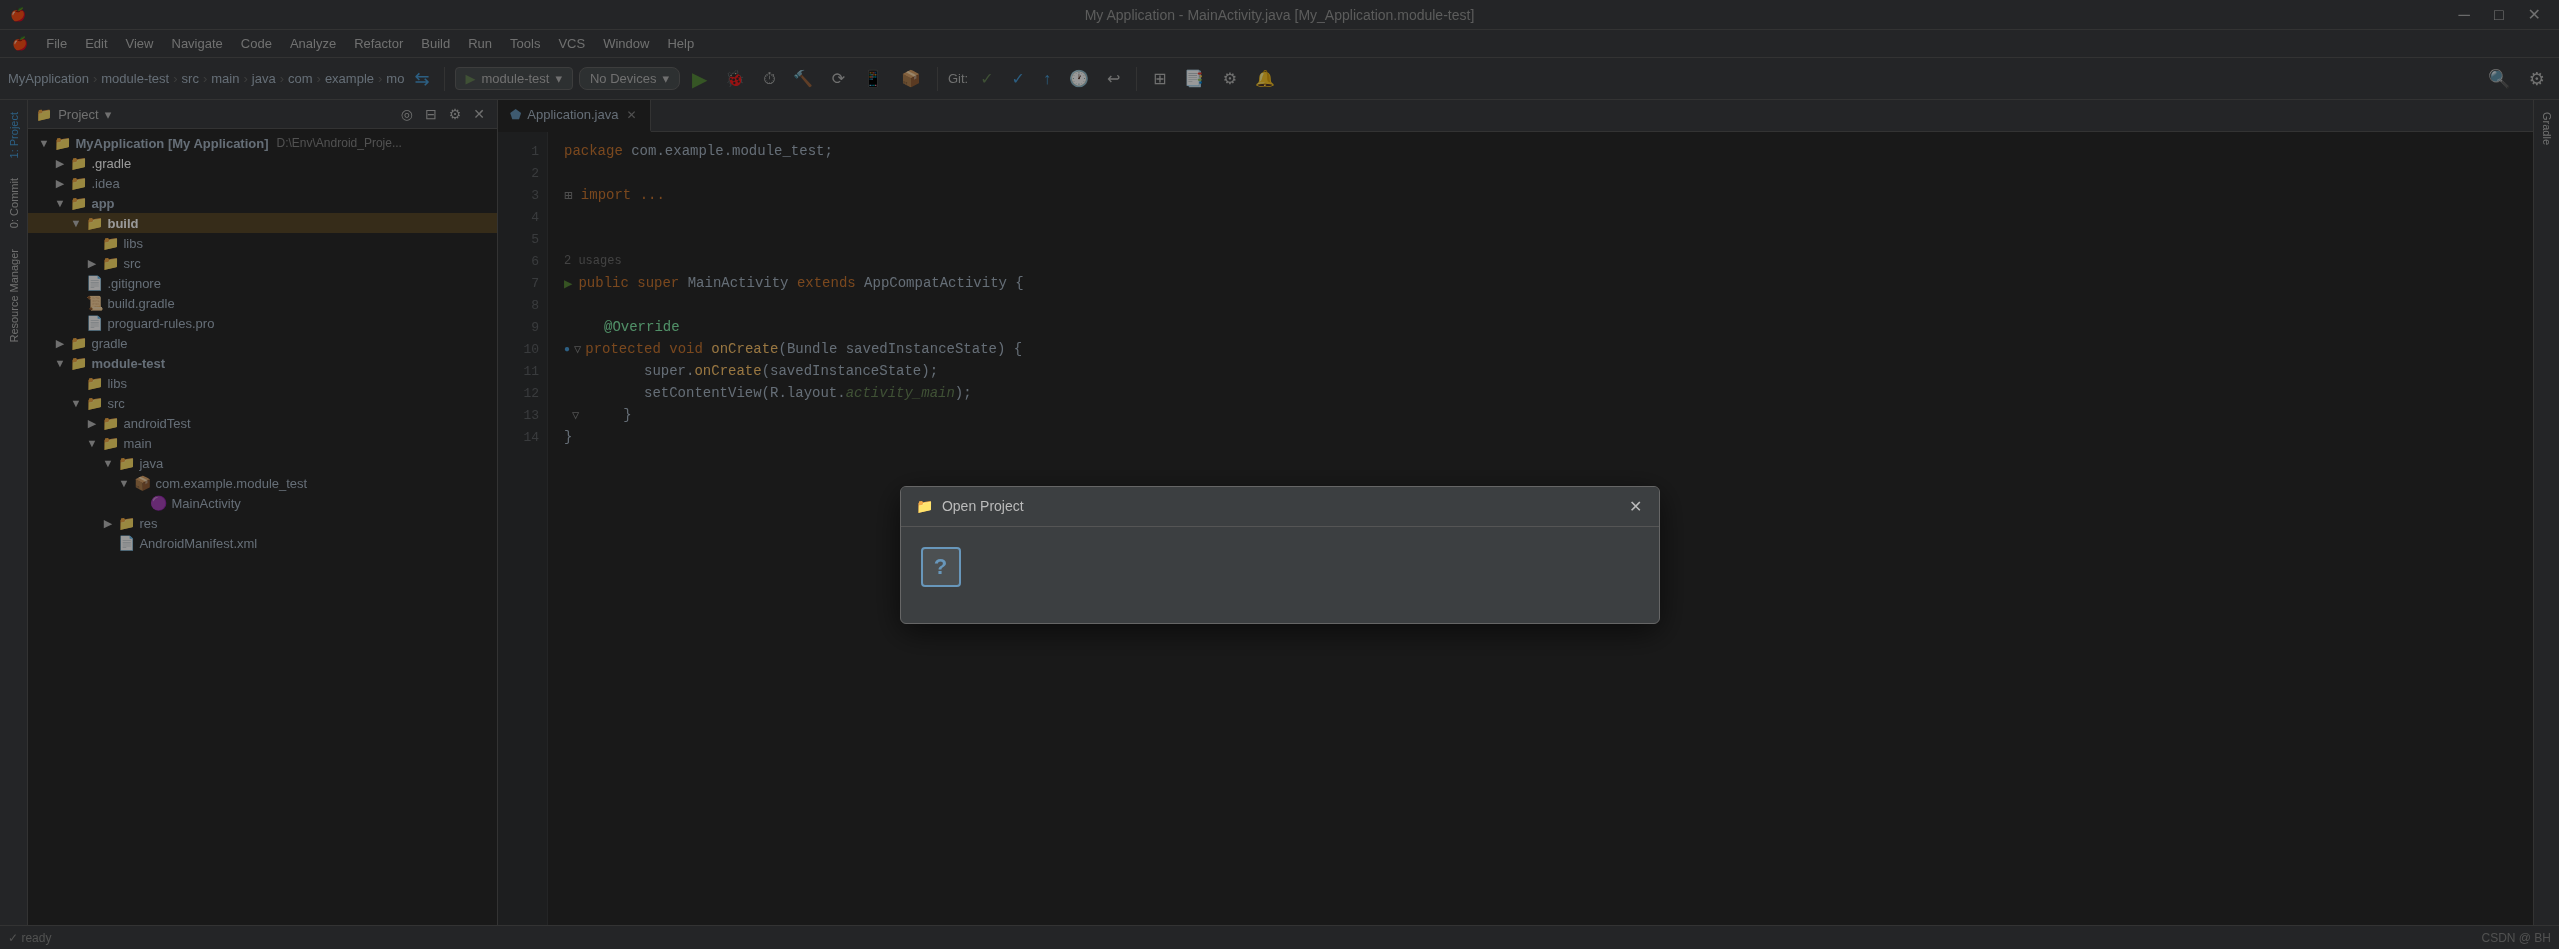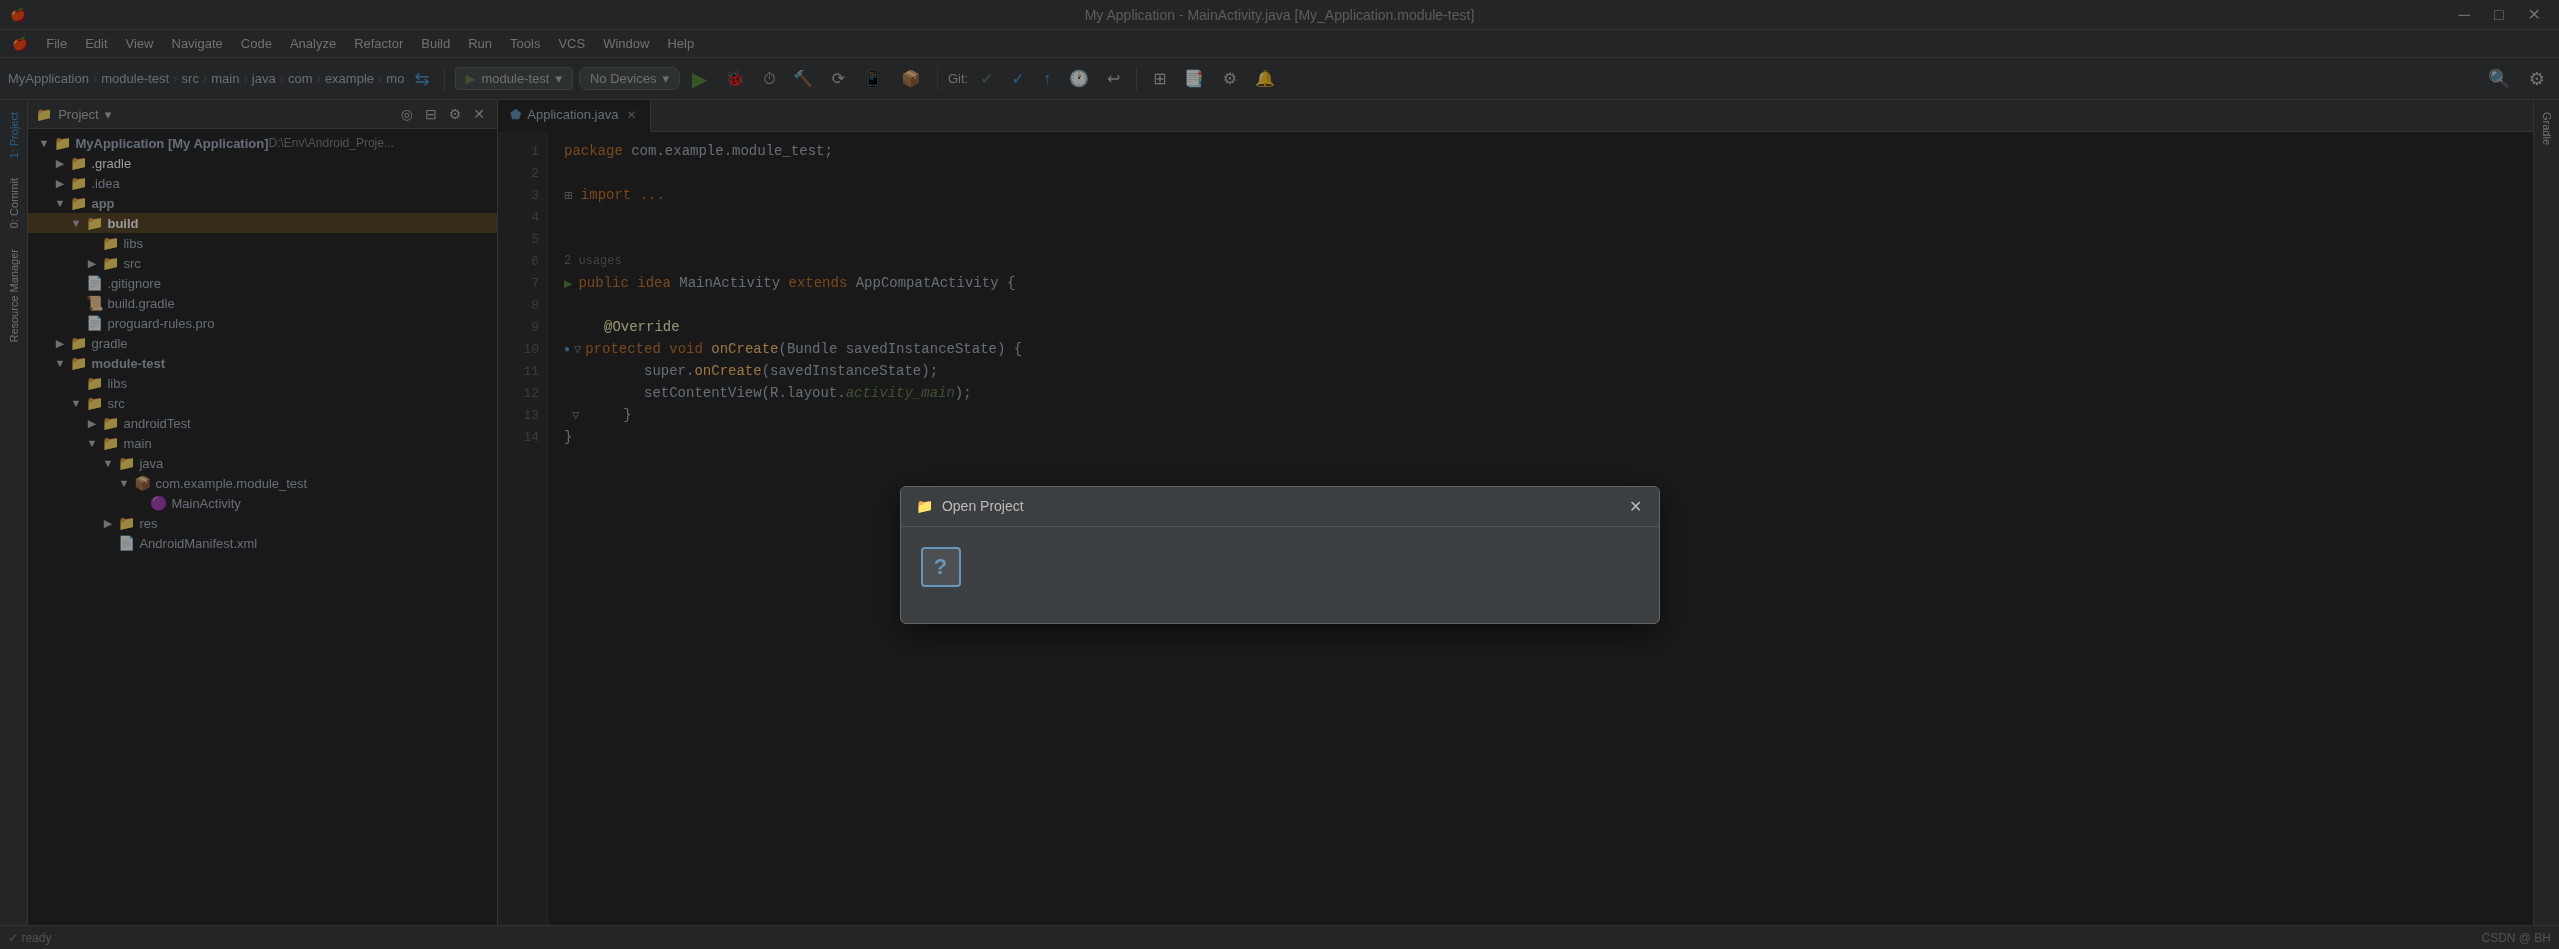--- a/index.html
+++ b/index.html
@@ -284,21 +284,21 @@
     .code-line {
       height: 22px;
       display: flex;
       align-items: center;
       white-space: pre;
     }
     .kw { color: #cc7832; }
     .cls { color: #a9b7c6; }
     .fn { color: #ffc66d; }
     .str { color: #6a8759; }
-    .ann { color: #fef9c3; }
+    .ann { color: #86efac; }
     .comment { color: #808080; }
     .pkg { color: #a9b7c6; }
     .italic { font-style: italic; }
     .usage-hint { color: #707070; font-size: 12px; }
 
     
     .right-side-tabs {
       width: 26px;
       background: #3c3f41;
       border-left: 1px solid #555;
@@ -553,21 +553,21 @@
         <button class="panel-icon-btn">✕</button>
       </div>
     </div>
     <div class="tree-container">
 
       <div class="tree-item">
         <span class="tree-indent" style="width:8px;"></span>
         <span class="tree-arrow">▼</span>
         <span class="tree-icon folder-icon">📁</span>
         <span class="tree-label bold">MyApplication <b>[My Application]</b></span>
-        <span class="tree-label dim" style="margin-left:0;">D:\Env\Android_Proje...</span>
+        <span class="tree-label dim" style="margin-left:8px;">D:\Env\Android_Proje...</span>
       </div>
 
       <div class="tree-item">
         <span class="tree-indent" style="width:24px;"></span>
         <span class="tree-arrow">▶</span>
         <span class="tree-icon folder-icon">📁</span>
         <span class="tree-label orange">.gradle</span>
       </div>
 
       <div class="tree-item">
@@ -741,21 +741,21 @@
         <div class="code-line">
           <span class="comment">⊞ </span><span class="kw">import ...</span>
         </div>
         <div class="code-line">&nbsp;</div>
         <div class="code-line">&nbsp;</div>
         <div class="code-line">
           <span class="usage-hint">2 usages</span>
         </div>
         <div class="code-line">
           <span style="color:#5a8b3a;margin-right:6px;">▶</span>
-          <span class="kw">public </span><span class="kw">idea </span><span class="cls">MainActivity </span><span class="kw">extends </span><span class="cls">AppCompatActivity</span><span> {</span>
+          <span class="kw">public </span><span class="kw">super </span><span class="cls">MainActivity </span><span class="kw">extends </span><span class="cls">AppCompatActivity</span><span> {</span>
         </div>
         <div class="code-line">&nbsp;</div>
         <div class="code-line">
           <span style="display:inline-block;width:40px;"></span>
           <span class="ann">@Override</span>
         </div>
         <div class="code-line">
           <span style="color:#4a9eda;margin-right:4px;font-size:10px;">●</span>
           <span style="color:#888;margin-right:4px;font-size:12px;">▽</span>
           <span class="kw">protected </span><span class="kw">void </span><span class="fn">onCreate</span><span>(Bundle savedInstanceState) {</span>

